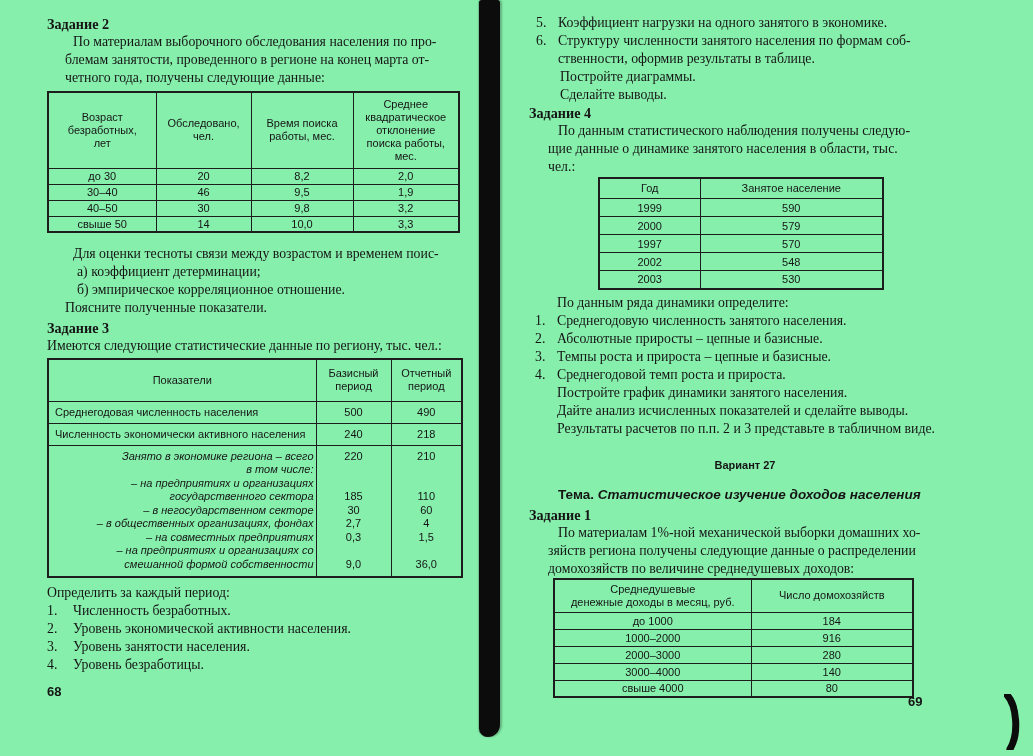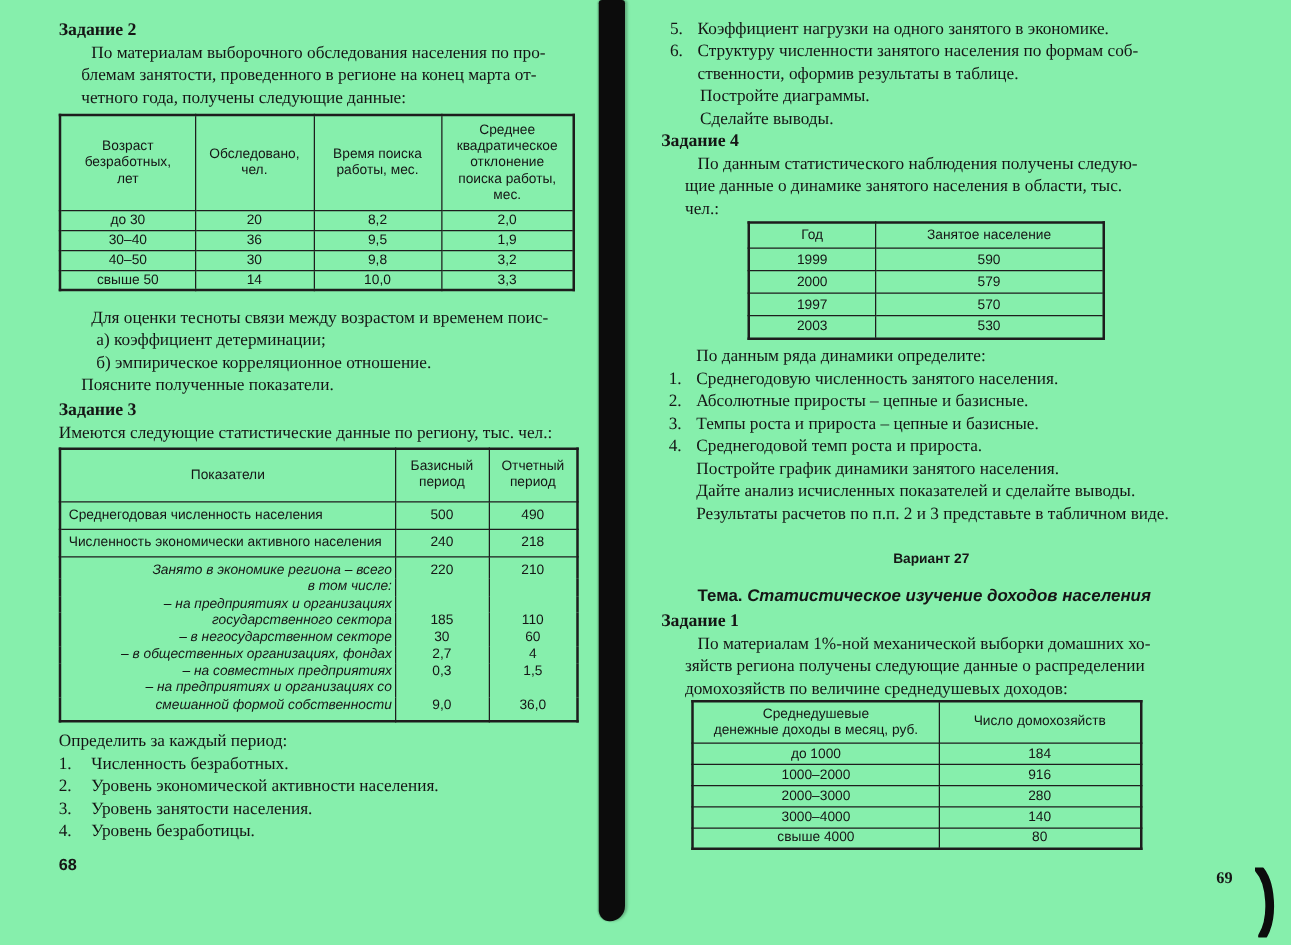--- a/index.html
+++ b/index.html
@@ -77,21 +77,21 @@
 
   .variant-title { font-family:"Liberation Sans", sans-serif; font-weight:bold;
                    font-size:11px; text-align:center; margin-top:17px; line-height:20px; }
   .theme-line { font-family:"Liberation Sans", sans-serif; font-weight:bold;
                 font-size:13.5px; margin-top:11px; line-height:18px; padding-left:29px; white-space:nowrap; }
   .theme-line .theme-title { font-style:italic; }
 
   .page-num { position:absolute; font-family:"Liberation Sans", sans-serif;
               font-weight:bold; font-size:13px; }
   .pn-left  { left:47px; top:684px; }
-  .pn-right { left:973px; top:694px;font-family:Liberation Serif, serif; }
+  .pn-right { left:908px; top:694px; }
 
   .mt2{margin-top:2px}.mt3{margin-top:3px}.mt4{margin-top:4px}.mt6{margin-top:6px}.mt12{margin-top:12px}
 </style>
 </head>
 <body>
 
 <div class="scan">
 
   <div class="col-left">
 
@@ -127,21 +127,21 @@
       </thead>
       <tbody>
         <tr>
           <td>до 30</td>
           <td>20</td>
           <td>8,2</td>
           <td>2,0</td>
         </tr>
         <tr>
           <td>30–40</td>
-          <td>36</td>
+          <td>46</td>
           <td>9,5</td>
           <td>1,9</td>
         </tr>
         <tr>
           <td>40–50</td>
           <td>30</td>
           <td>9,8</td>
           <td>3,2</td>
         </tr>
         <tr>
@@ -305,20 +305,24 @@
         </tr>
         <tr>
           <td>2000</td>
           <td>579</td>
         </tr>
         <tr>
           <td>1997</td>
           <td>570</td>
         </tr>
         <tr>
+          <td>2002</td>
+          <td>548</td>
+        </tr>
+        <tr>
           <td>2003</td>
           <td>530</td>
         </tr>
       </tbody>
     </table>
 
     <div class="ln rp-ind mt4">По данным ряда динамики определите:</div>
     <div>
       <div class="li-r" style="padding-left:6px">
         <span class="num">1.</span>

